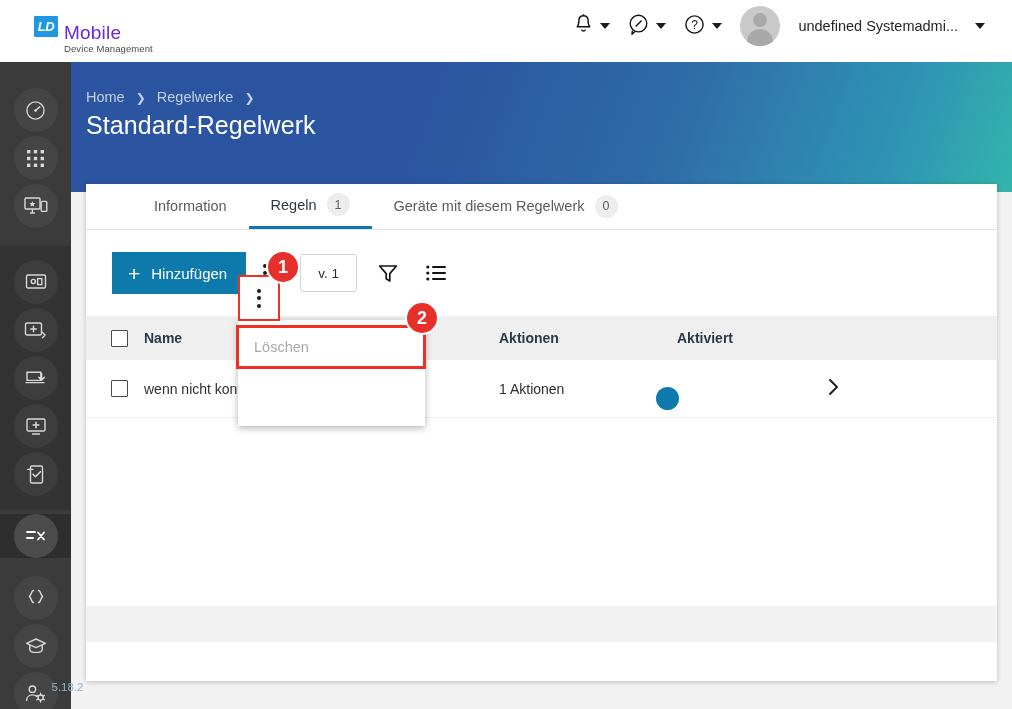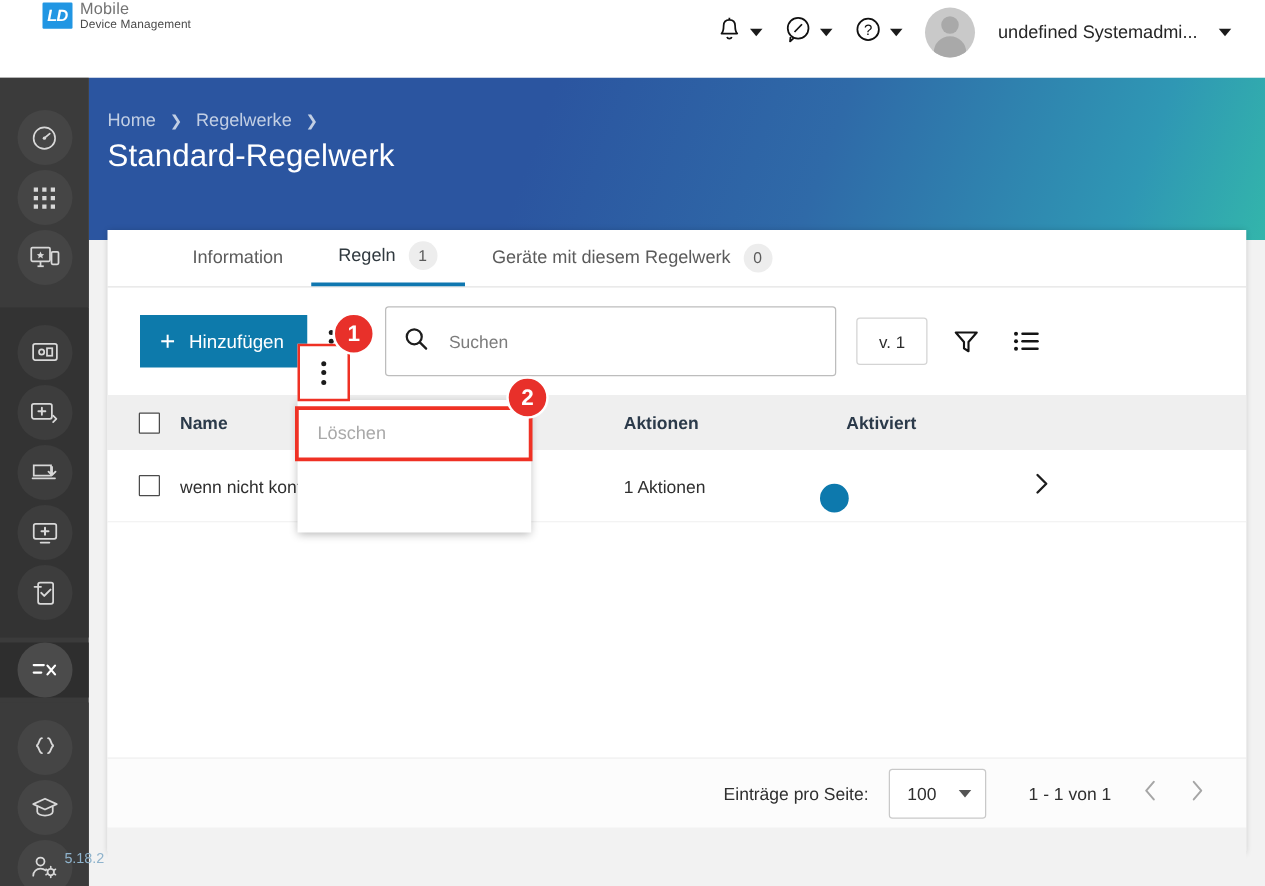--- a/index.html
+++ b/index.html
@@ -18,21 +18,21 @@
     z-index: 30;
   }
   .logo-wrap { display: flex; align-items: center; margin-left: 34px; }
   .logo-mark {
     width: 24px; height: 21px; background: #2196e3; color: #ffffff;
     font-size: 13px; font-weight: bold; font-style: italic;
     display: flex; align-items: center; justify-content: center;
     letter-spacing: -0.5px; border-radius: 1px;
   }
   .logo-text { margin-left: 6px; line-height: 1; }
-  .logo-title { font-size: 13px; color: #737373; letter-spacing: .2px; }
+  .logo-title { font-size: 19px; color: #6d28d9; letter-spacing: .2px; margin-top: 23px; }
   .logo-sub { font-size: 9.5px; color: #4a4a4a; margin-top: 2px; letter-spacing: .1px; }
 
   .topbar-right {
     margin-left: auto; display: flex; align-items: center; gap: 0px;
     margin-right: 18px;
   }
   .tb-item {
     display: flex; align-items: center; gap: 7px;
     padding: 6px 9px; cursor: pointer;
   }
@@ -456,29 +456,20 @@
         <span class="plus">+</span>
         <span>Hinzufügen</span>
       </button>
 
       <button class="btn-kebab">
         <span></span>
           <span></span>
           <span></span>
       </button>
 
-      <div class="search-box">
-        <span>
-          <svg width="20" height="20" viewBox="0 0 20 20">
-              <circle cx="8.4" cy="8.4" r="6" fill="none" stroke="#1d1d1d" stroke-width="1.8"></circle>
-              <path d="m12.9 12.9 5 5" stroke="#1d1d1d" stroke-width="1.8" stroke-linecap="round"></path>
-            </svg>
-        </span>
-        <input class="search-input" type="text" placeholder="Suchen" style="">
-      </div>
 
       <div class="ver-btn">v. 1</div>
 
       <button class="icon-btn">
         <svg width="20" height="19" viewBox="0 0 20 19">
             <path d="M1.6 2h16.8l-6.6 7.6V17l-3.6-2.3V9.6z" fill="none" stroke="#141414" stroke-width="1.7" stroke-linejoin="round"></path>
           </svg>
       </button>
 
       <button class="icon-btn">
@@ -520,38 +511,20 @@
         <span class="chev-r">
           <svg width="13" height="18" viewBox="0 0 13 18">
               <path d="m3 2 7 7-7 7" fill="none" stroke="#1d1d1d" stroke-width="1.9" stroke-linecap="round" stroke-linejoin="round"></path>
             </svg>
         </span>
       </div>
     </div>
 
     <div class="empty-rows"></div>
 
-    <div class="tfoot">
-      <span class="foot-label">Einträge pro Seite:</span>
-      <div class="page-select">
-        <span>100</span>
-        <span class="caret-d"></span>
-      </div>
-      <span class="range">1 - 1 von 1</span>
-      <span class="pg-btn disabled">
-        <svg width="11" height="17" viewBox="0 0 11 17">
-            <path d="M8 1.5 2 8.5l6 7" fill="none" stroke="#1d1d1d" stroke-width="1.6" stroke-linecap="round" stroke-linejoin="round"></path>
-          </svg>
-      </span>
-      <span class="pg-btn disabled">
-        <svg width="11" height="17" viewBox="0 0 11 17">
-            <path d="m3 1.5 6 7-6 7" fill="none" stroke="#1d1d1d" stroke-width="1.6" stroke-linecap="round" stroke-linejoin="round"></path>
-          </svg>
-      </span>
-    </div>
     <div class="bottom-strip"></div>
   </div>
 
   <div class="kebab-hl"></div>
   <button class="btn-kebab" style="position:absolute;left:240px;top:277px;width:38px;height:42px;">
     <span></span>
       <span></span>
       <span></span>
   </button>
 

